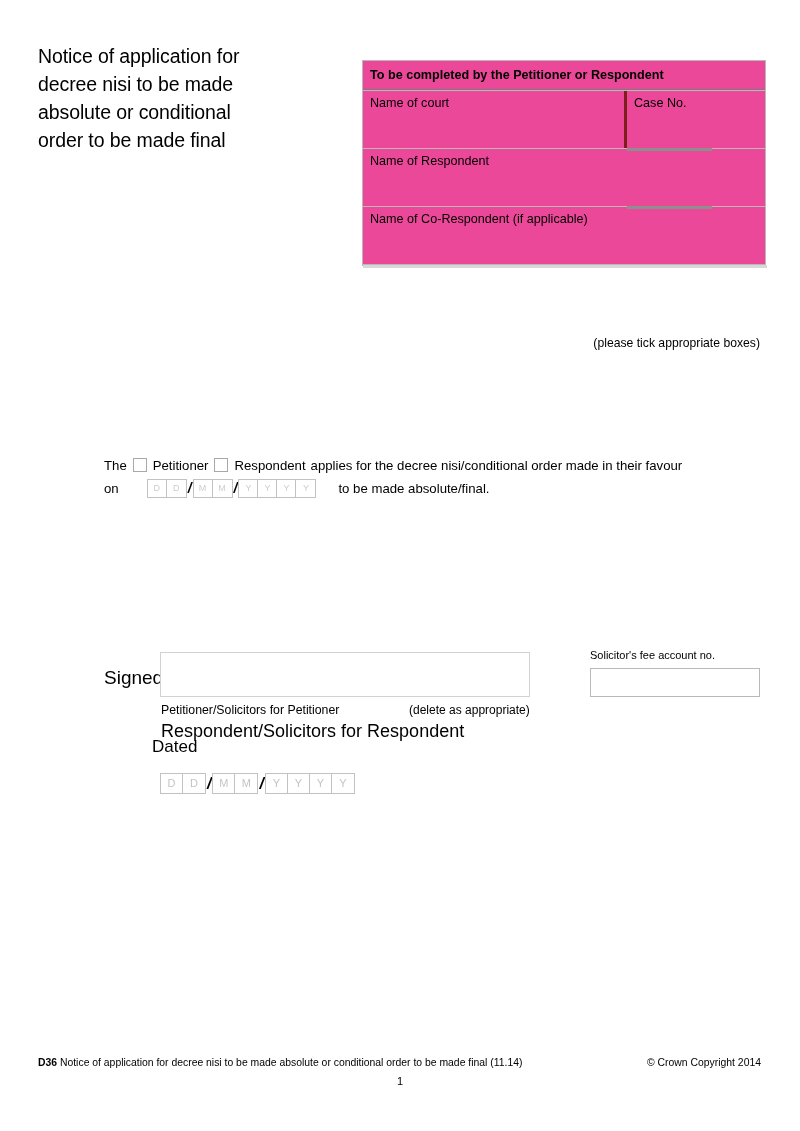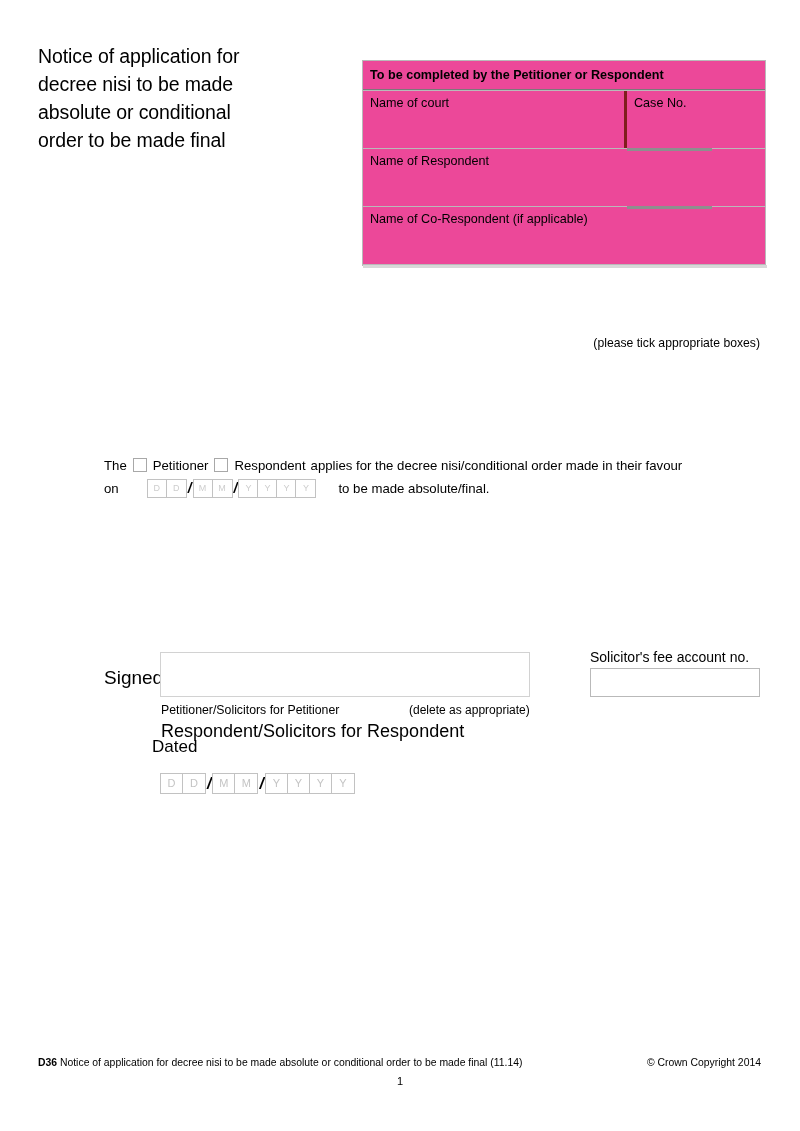--- a/index.html
+++ b/index.html
@@ -207,21 +207,21 @@
     left: 409px;
     top: 703px;
     font-size: 12px;
   }
 
   
   .fee-label {
     position: absolute;
     left: 590px;
     top: 649px;
-    font-size: 14px;
+    font-size: 11px;
   }
   .fee-box {
     position: absolute;
     left: 590px;
     top: 668px;
     width: 170px;
     height: 29px;
     border: 1px solid #b9b9b9;
     box-sizing: border-box;
     background: #ffffff;

